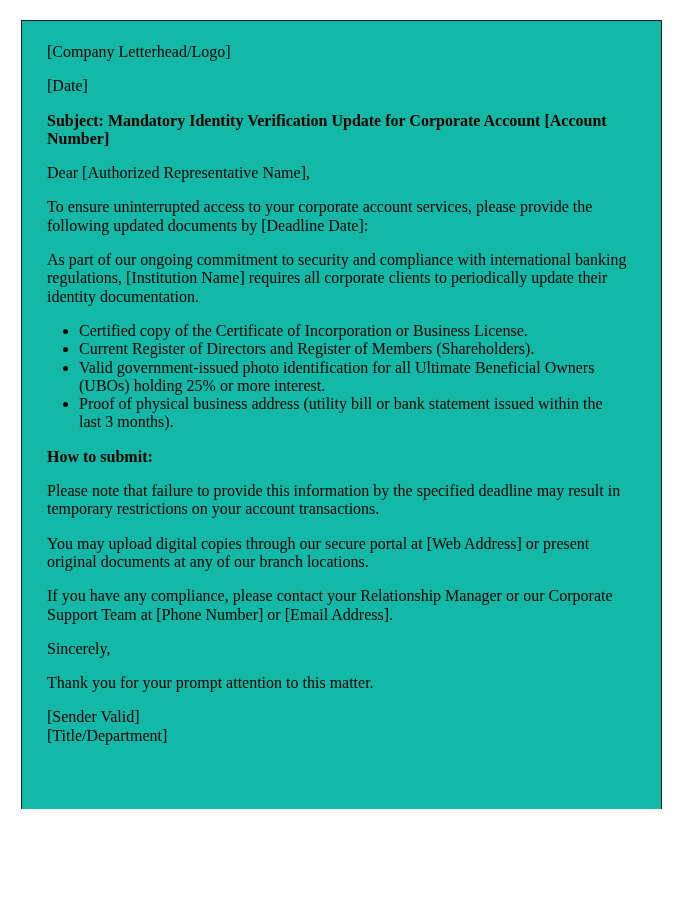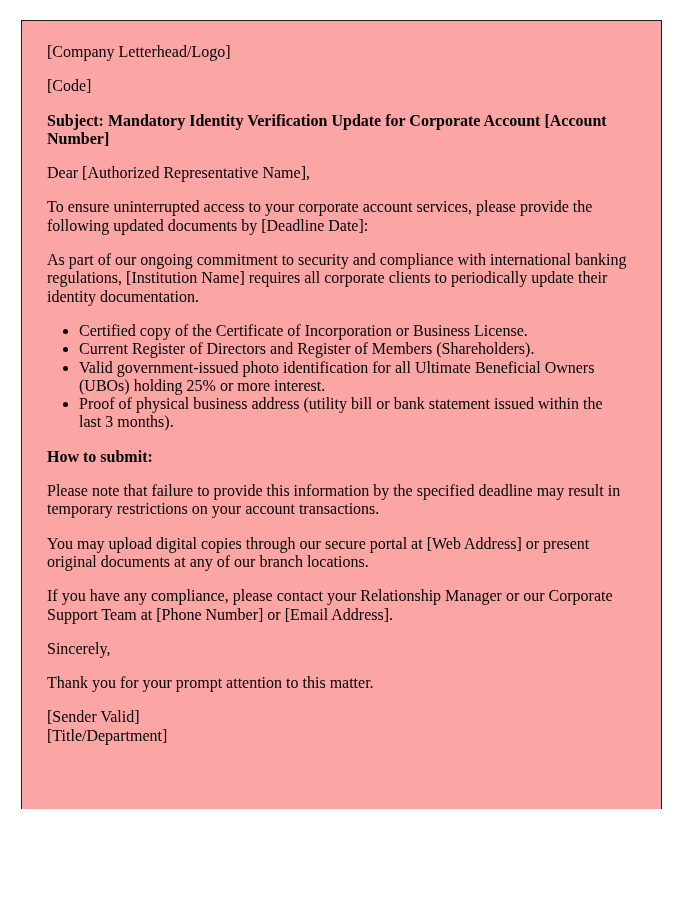--- a/index.html
+++ b/index.html
@@ -17,21 +17,21 @@
     position: absolute;
     left: 21px;
     top: 20px;
     width: 641px;
     height: 789px;
     box-sizing: border-box;
     border: 1.5px solid #1e1e1e;
     border-bottom: none;
     padding: 6px 25px 0 25px;
     overflow: hidden;
-    background: #fca5a5;
+    background: #14b8a6;
     color: #000000;
     font-size: 16px;
     line-height: 18.3px;
   }
   .page p {
     margin: 16px 0;
     white-space: pre-line;
   }
   .page ul {
     margin: 16px 0;
@@ -42,21 +42,21 @@
   }
   .bold {
     font-weight: 700;
   }
 </style>
 </head>
 <body>
 
 <div class="page">
   <p>[Company Letterhead/Logo]</p>
-  <p>[Code]</p>
+  <p>[Date]</p>
   <p class="bold">Subject: Mandatory Identity Verification Update for Corporate Account [Account
 Number]</p>
   <p>Dear [Authorized Representative Name],</p>
   <p>To ensure uninterrupted access to your corporate account services, please provide the
 following updated documents by [Deadline Date]:</p>
   <p>As part of our ongoing commitment to security and compliance with international banking
 regulations, [Institution Name] requires all corporate clients to periodically update their
 identity documentation.</p>
   <ul>
     <li>Certified copy of the Certificate of Incorporation or Business License.</li>

